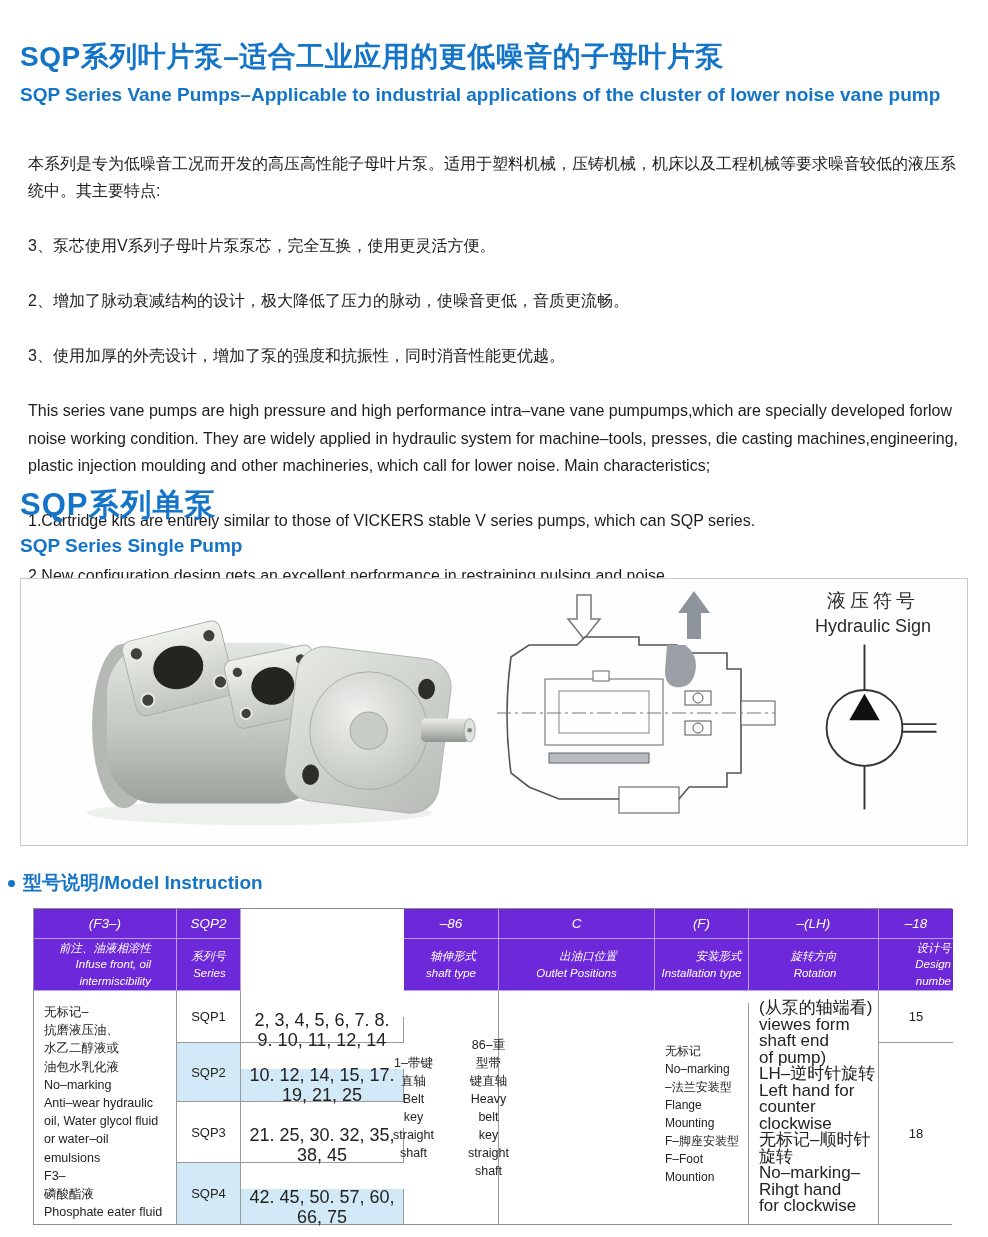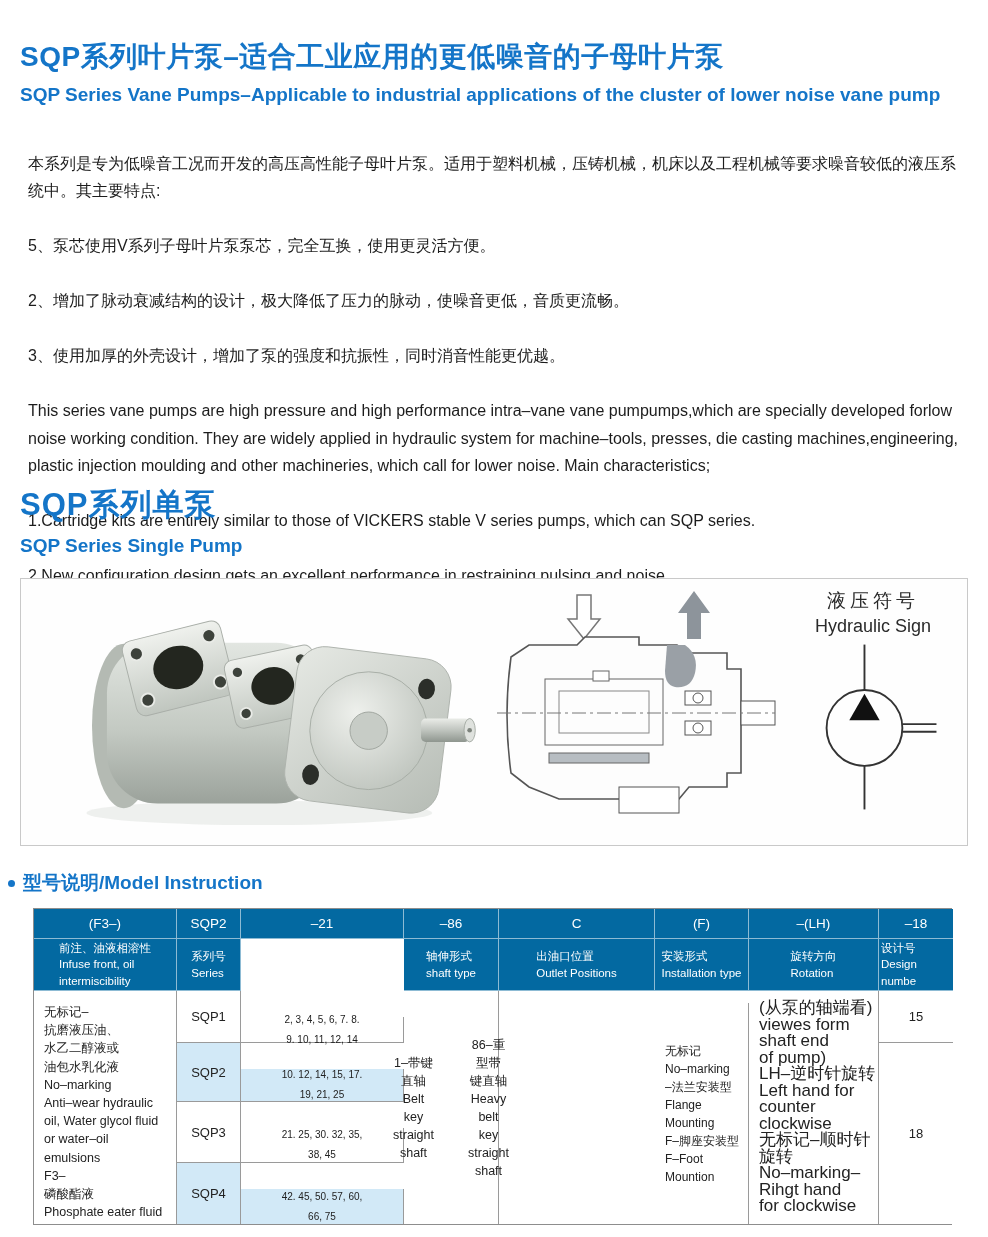--- a/index.html
+++ b/index.html
@@ -52,57 +52,58 @@
   
   .mtable{
     position:absolute;left:33px;top:908px;width:919px;
     display:grid;
     grid-template-columns:143px 64px 163px 95px 156px 94px 130px 74px;
     grid-template-rows:30px 52px 52px 59px 61px 61px;
     border:1px solid #8d8d8d;box-sizing:border-box;background:#fff;
   }
   .mtable > div{box-sizing:border-box;}
   .hc{
-    background:#0369a1;color:#ffffff;display:flex;flex-direction:column;
-    align-items:center;justify-content:center;text-align:left;
+    background:#6d28d9;color:#ffffff;display:flex;flex-direction:column;
+    align-items:center;justify-content:center;text-align:right;
     border-right:1px solid rgba(255,255,255,.55);
     border-bottom:1px solid rgba(255,255,255,.55);
+    font-style:italic;
   }
   .hc.code{font-size:13.5px;}
   .hc.lbl{font-size:11.5px;line-height:1.4;white-space:pre-line;padding:2px;}
   .bc{
     background:#fff;border-right:1px solid #9a9a9a;border-bottom:1px solid #9a9a9a;
     font-size:12.5px;color:#222;
   }
   .bc.shade{background:#d2e9f7;}
   .bc.center{display:flex;align-items:center;justify-content:center;text-align:center;}
   .bc.pre{white-space:pre-wrap;}
   .cell-infuse{padding:12px 8px 0 10px;line-height:18.2px;}
   .cell-series{font-size:13px;}
-  .cell-codes{font-size:10px;line-height:20px;margin-top:26px;}
+  .cell-codes{font-size:18px;line-height:20px;margin-top:26px;}
   .cell-shaft{display:flex;flex-direction:row;align-items:center;justify-content:center;
               text-align:center;line-height:18px;gap:34px;}
   .cell-outlet{padding:20px 6px 0 10px;line-height:17.2px;}
   .cell-install{display:flex;align-items:center;padding-left:10px;line-height:18px;font-size:12px;margin-top:12px;}
   .cell-rotate{display:flex;align-items:center;padding-left:10px;line-height:16.5px;font-size:17px;}
   .cell-design{font-size:13px;}
   .last-col{border-right:none;}
   .last-row{border-bottom:none;}
 </style>
 </head>
 <body>
 
 <div class="page">
 
   <div class="title-cn">SQP系列叶片泵–适合工业应用的更低噪音的子母叶片泵</div>
   <div class="title-en">SQP Series Vane Pumps–Applicable to industrial applications of the cluster of lower noise vane pump</div>
 
   <div class="intro">
     <p>本系列是专为低噪音工况而开发的高压高性能子母叶片泵。适用于塑料机械，压铸机械，机床以及工程机械等要求噪音较低的液压系统中。其主要特点:</p>
-    <p>5、泵芯使用V系列子母叶片泵泵芯，完全互换，使用更灵活方便。</p>
+    <p>3、泵芯使用V系列子母叶片泵泵芯，完全互换，使用更灵活方便。</p>
     <p>2、增加了脉动衰减结构的设计，极大降低了压力的脉动，使噪音更低，音质更流畅。</p>
     <p>3、使用加厚的外壳设计，增加了泵的强度和抗振性，同时消音性能更优越。</p>
     <p>This series vane pumps are high pressure and high performance intra–vane vane pumpumps,which are specially developed forlow noise working condition. They are widely applied in hydraulic system for machine–tools, presses, die casting machines,engineering, plastic injection moulding and other machineries, which call for lower noise. Main characteristics;</p>
     <p>1.Cartridge kits are entirely similar to those of VICKERS stable V series pumps, which can SQP series.</p>
     <p>2.New configuration design gets an excellent performance in restraining pulsing and noise.</p>
     <p>3.Strengthened pump housing design offers a better anti–vibration ability, which effect the remarkable low noise.</p>
   </div>
 
   <div class="sec-title-cn">SQP系列单泵</div>
   <div class="sec-title-en">SQP Series Single Pump</div>
@@ -207,21 +208,20 @@
 
   <div class="model-head">
     <span class="dot"></span>
     <span>型号说明/Model Instruction</span>
   </div>
 
   <div class="mtable">
 
     <div class="hc code" style="grid-area:1/1">(F3–)</div>
     <div class="hc code" style="grid-area:1/2">SQP2</div>
-    <div class="hc code" style="grid-area:1/3">–21</div>
     <div class="hc code" style="grid-area:1/4">–86</div>
     <div class="hc code" style="grid-area:1/5">C</div>
     <div class="hc code" style="grid-area:1/6">(F)</div>
     <div class="hc code" style="grid-area:1/7">–(LH)</div>
     <div class="hc code last-col" style="grid-area:1/8">–18</div>
 
     <div class="hc lbl" style="grid-area:2/1">前注、油液相溶性
 Infuse front, oil
 intermiscibility</div>
     <div class="hc lbl" style="grid-area:2/2">系列号

